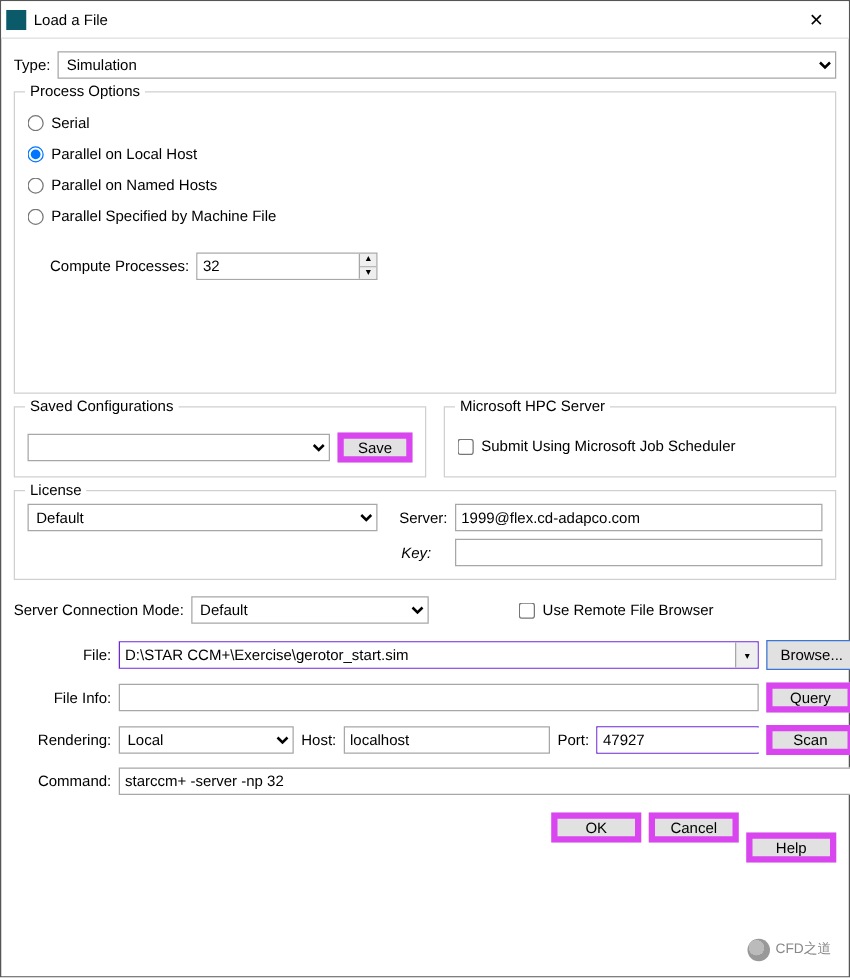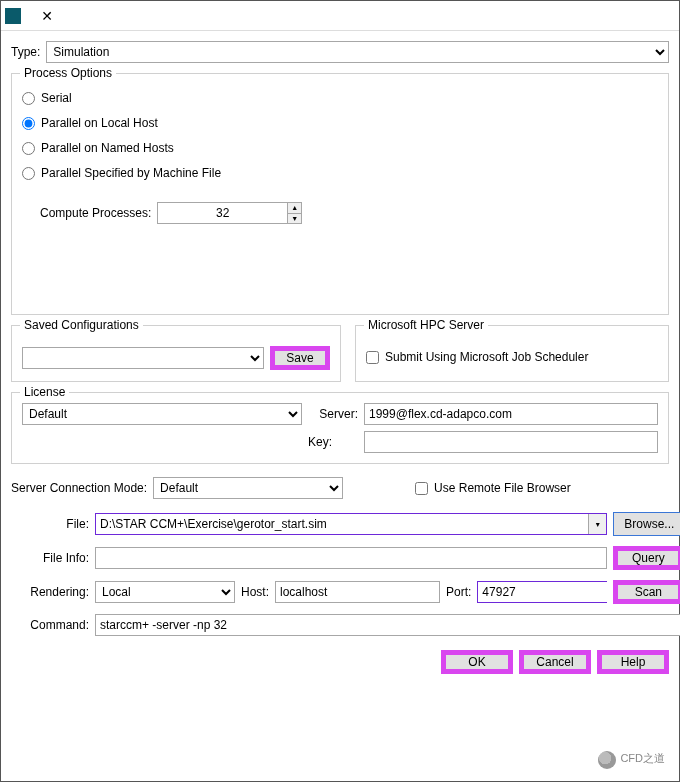--- a/index.html
+++ b/index.html
@@ -87,21 +87,21 @@
     cursor: default;
     padding: 0 10px;
   }
   .spinner-wrap {
     display: flex; align-items: stretch; height: 22px;
     border: 1px solid #a7a7a7;
     width: 145px;
     overflow: hidden;
   }
   .spinner-wrap input {
-    border: none; height: 20px; width: 100%; text-align: center; padding-right: 4px;
+    border: none; height: 20px; width: 100%; text-align: left; padding-right: 4px;
     outline: none;
   }
   .spinner-btns {
     display: flex; flex-direction: column; width: 16px;
     border-left: 1px solid #a7a7a7;
   }
   .spinner-btns div {
     flex: 1; display: flex; align-items: center; justify-content: center;
     font-size: 7px; line-height: 1; background: #efefef;
     border-bottom: 1px solid #a7a7a7;
@@ -155,20 +155,21 @@
     border-left: 1px solid #a7a7a7; background: #efefef;
     font-size: 8px;
   }
 </style>
 </head>
 <body>
 
 <div class="window">
   <div class="titlebar">
     <div class="icon16"></div>
+    <div class="title">Load a File</div>
     <div class="close">✕</div>
   </div>
 
   <div class="content" style="position:relative;">
 
     <div class="row">
       <span class="label">Type:</span>
       <select style="flex:1;">
         <option>Simulation</option>
       </select>
@@ -227,21 +228,21 @@
 
     <div class="fieldset">
       <span class="legend">License</span>
       <div class="grid-license">
         <select>
           <option>Default</option>
         </select>
         <span class="label" style="text-align:right;">Server:</span>
         <input type="text" class="readonly" readonly="" value="1999@flex.cd-adapco.com" style="">
         <span></span>
-        <span class="label" style="text-align:left;">Key:</span>
+        <span class="label" style="text-align:center;font-style:italic;">Key:</span>
         <input type="text" class="readonly" readonly="" value="" style="">
       </div>
     </div>
 
     <div class="row">
       <span class="label">Server Connection Mode:</span>
       <select style="width:190px;">
         <option>Default</option>
       </select>
       <span style="flex:0 0 60px;"></span>
@@ -280,21 +281,21 @@
       <button class="btn">Scan</button>
 
       <span class="rlabel">Command:</span>
       <input type="text" style="grid-column: 2 / span 2;" value="starccm+ -server -np 32">
 
     </div>
 
     <div class="footer-btns">
       <button class="btn" style="min-width:72px;">OK</button>
       <button class="btn" style="min-width:72px;">Cancel</button>
-      <button class="btn" style="min-width:72px;">Help</button>
+      <button class="btn" style="min-width:72px;margin-top:16px;">Help</button>
     </div>
 
     <div class="watermark">
       <div class="wicon"></div>
       <span>CFD之道</span>
     </div>
 
   </div>
 </div>
 

